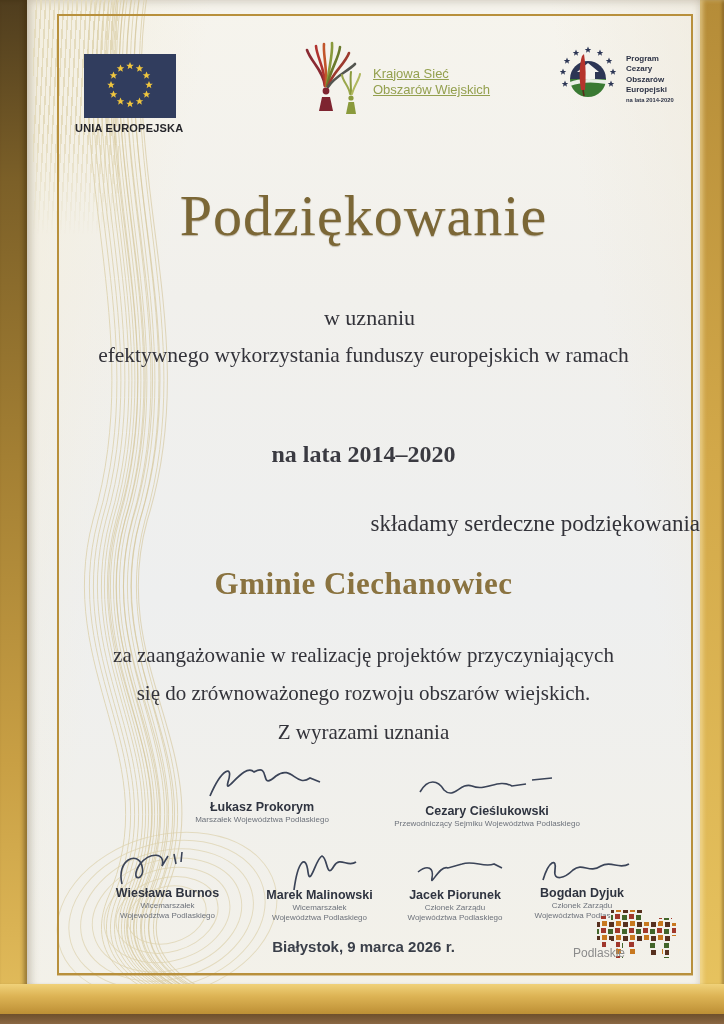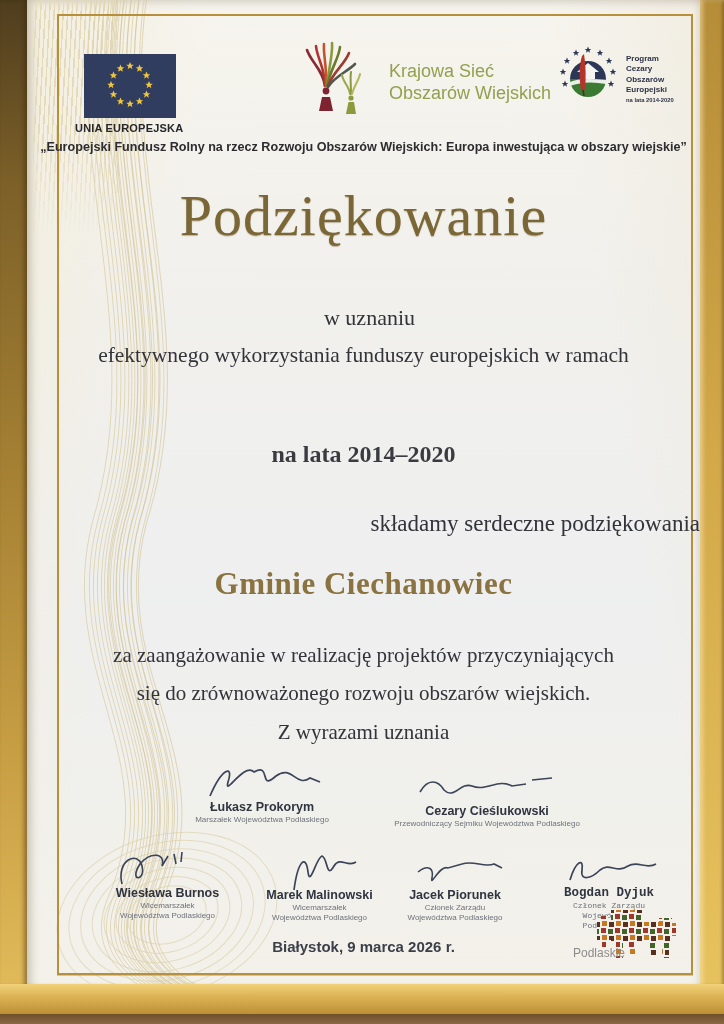--- a/index.html
+++ b/index.html
@@ -34,21 +34,21 @@
     background:repeating-linear-gradient(93deg,rgba(0,0,0,0) 0 3px,#e4dbbd 3px 4.5px);
     -webkit-mask-image:linear-gradient(180deg,#000 55%,transparent 100%);
     mask-image:linear-gradient(180deg,#000 55%,transparent 100%);}
 
   
   .eu-flag{position:absolute;left:57px;top:54px;}
   .eu-label{position:absolute;left:48px;top:122px;font-size:11px;font-weight:bold;color:#26262b;letter-spacing:.2px;}
   .funding-line{position:absolute;left:0;width:100%;top:140px;text-align:center;
     font-size:12.6px;font-weight:bold;color:#2c2c31;}
   .ksow{position:absolute;left:268px;top:40px;display:flex;align-items:center;}
-  .ksow-text{margin-left:20px;color:#94a04f;font-size:18px;line-height:1.25;margin-top:8px;}
+  .ksow-text{margin-left:4px;color:#94a04f;font-size:13px;line-height:1.25;margin-top:8px;text-decoration:underline;}
   .prow{position:absolute;left:528px;top:46px;display:flex;align-items:center;}
   .prow-text{margin-left:5px;color:#2d3346;font-size:8px;font-weight:bold;line-height:1.3;}
   .prow-years{font-size:5.8px;font-weight:bold;margin-top:1px;}
 
   
   .serif{font-family:"Liberation Serif",serif;}
   .row{position:absolute;left:0;width:100%;text-align:center;}
   .title{top:182px;font-size:58px;color:#7b6736;letter-spacing:1px;
     text-shadow:0 1px 1px rgba(90,70,30,.35);}
   .t1{top:305px;font-size:22px;color:#33333a;margin-left:6px;}
@@ -64,21 +64,21 @@
   
   .sig{position:absolute;text-align:center;}
   .sig svg{display:block;margin:0 auto;}
   .sig-name{font-size:12.5px;font-weight:bold;color:#2f3440;margin-top:-4px;}
   .sig-role{font-size:8px;color:#6d727b;line-height:1.25;margin:1px auto 0;}
   .s1{left:110px;top:760px;width:250px;}
   .s2{left:325px;top:768px;width:270px;}
   .s3{left:48px;top:848px;width:185px;}
   .s4{left:200px;top:852px;width:185px;}
   .s5{left:348px;top:856px;width:160px;}
-  .s6{left:502px;top:852px;width:160px;font-family:Liberation Mono, monospace;}
+  .s6{left:475px;top:852px;width:160px;}
   .narrow-role{width:105px;}
 
   .date-row{top:938px;font-size:15px;font-weight:bold;color:#3a3f49;}
   .bison{position:absolute;left:560px;top:900px;}
   .region-label{position:absolute;left:546px;top:946px;font-size:12px;color:#8b8b8b;}
 </style>
 </head>
 <body>
 
 <div class="photo">
@@ -201,21 +201,20 @@
       </svg>
       <div class="prow-text">
         <div>Program</div>
         <div>Cezary</div>
         <div>Obszarów</div>
         <div>Europejski</div>
         <div class="prow-years">na lata 2014-2020</div>
       </div>
     </div>
 
-    <div class="funding-line">„Europejski Fundusz Rolny na rzecz Rozwoju Obszarów Wiejskich: Europa inwestująca w obszary wiejskie”</div>
 
     <div class="row serif title">Podziękowanie</div>
     <div class="row serif t1">w uznaniu</div>
     <div class="row serif t2">efektywnego wykorzystania funduszy europejskich w ramach</div>
     <div class="row serif prog2">na lata 2014–2020</div>
     <div class="row serif t3">składamy serdeczne podziękowania</div>
     <div class="row serif t4">za zaangażowanie w realizację projektów przyczyniających</div>
     <div class="row serif recipient">Gminie Ciechanowiec</div>
     <div class="row serif t5">się do zrównoważonego rozwoju obszarów wiejskich.</div>
     <div class="row serif closing">Z wyrazami uznania</div>

